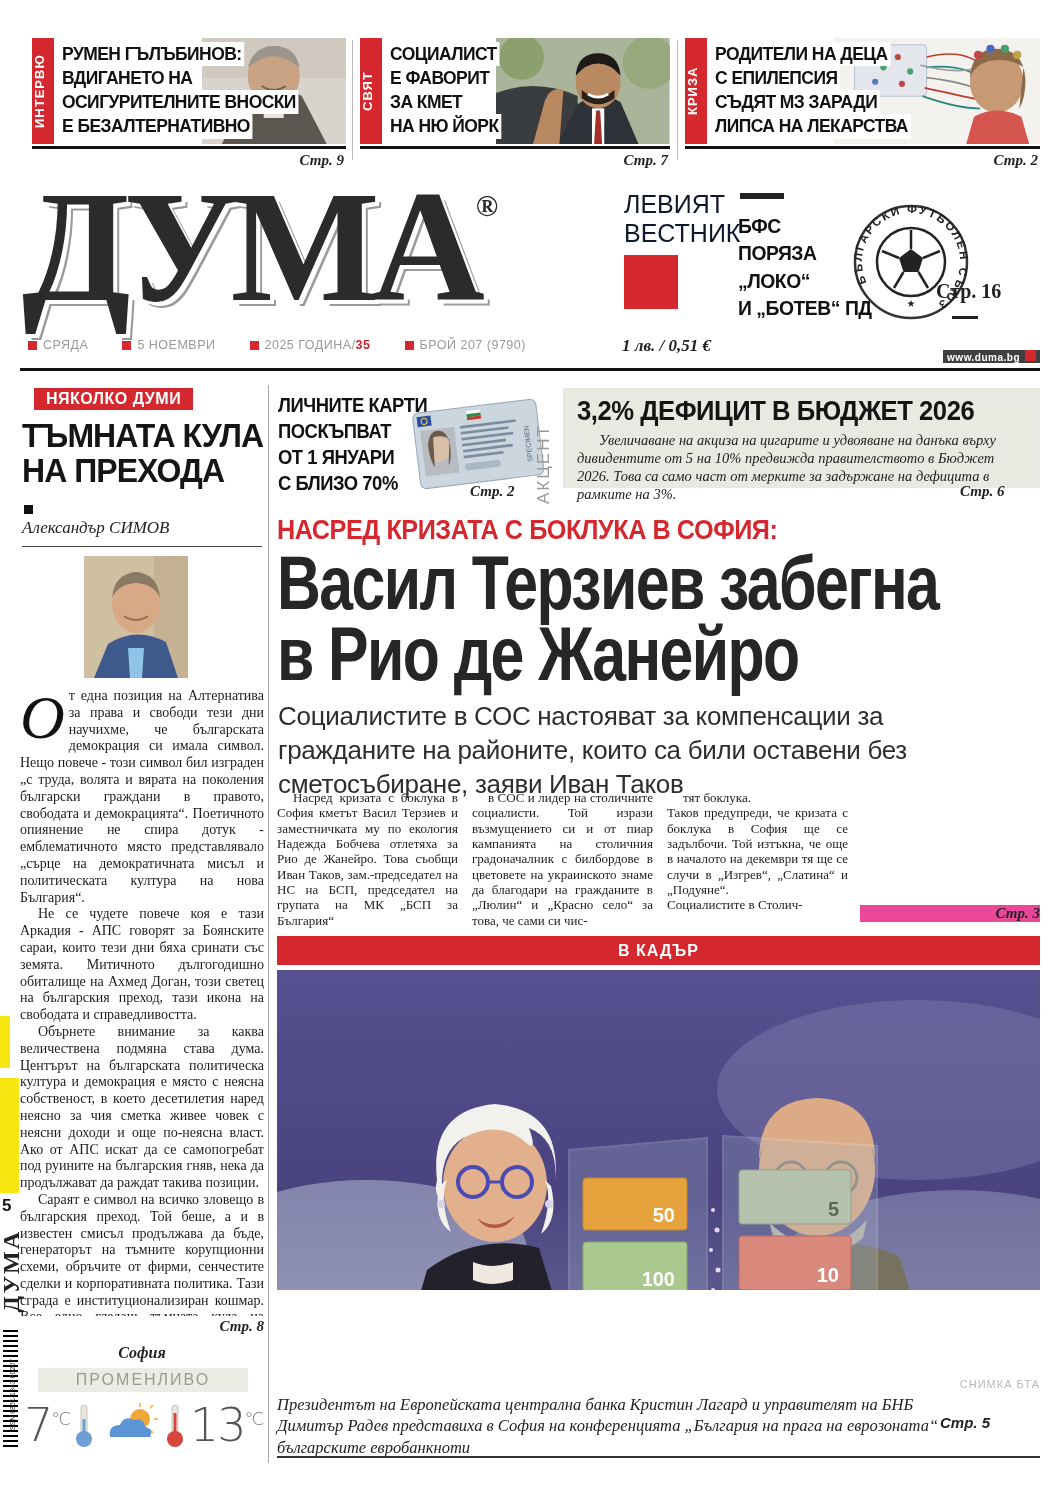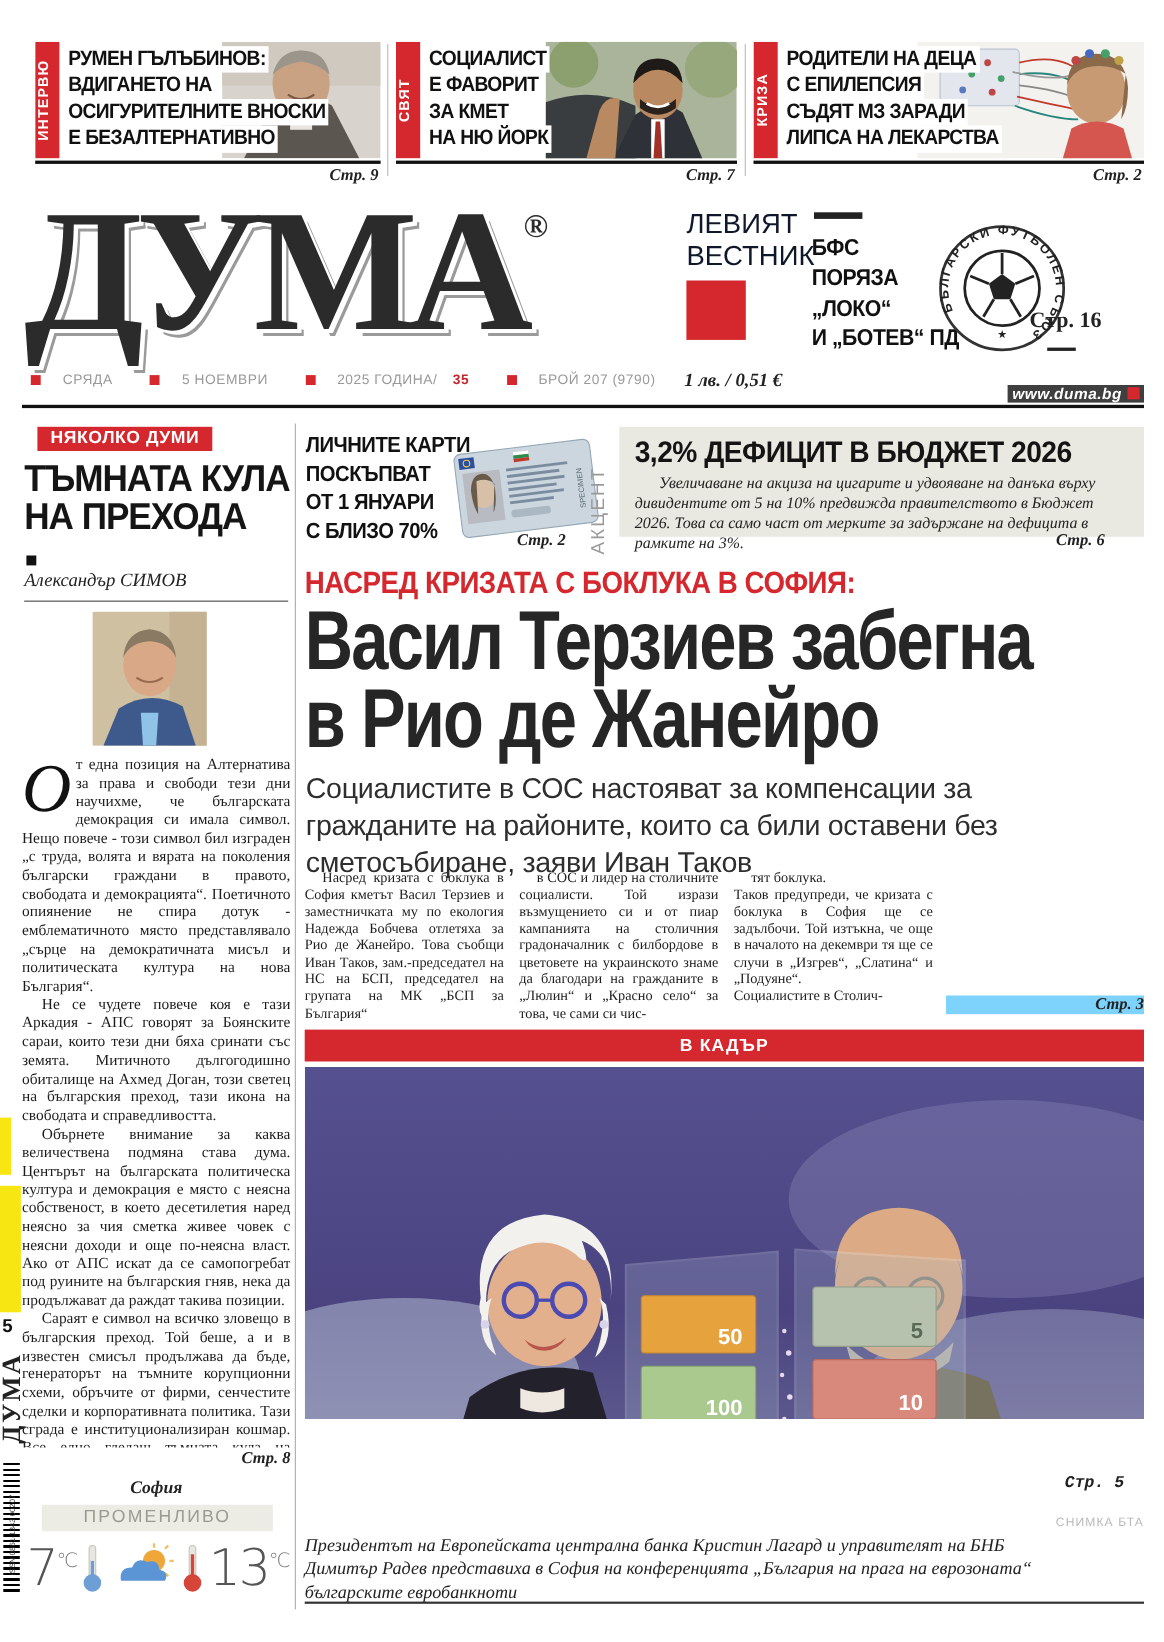--- a/index.html
+++ b/index.html
@@ -20,24 +20,24 @@
   .logo { position:absolute; left:22px; top:168px; font-family:"Liberation Serif",serif; font-weight:bold; font-size:158px; line-height:1; color:#2b2b2b; letter-spacing:-9px; text-shadow:4px 4px 0 #fff, 6px 6px 0 #9a9a9a; }
   .logo sup { font-size:30px; letter-spacing:0; vertical-align:84px; text-shadow:none; }
   .tagline { position:absolute; left:624px; top:190px; font-family:Liberation Sans, sans-serif; font-size:25px; color:#0f172a; line-height:1.15; }
   .redsq-big { position:absolute; left:624px; top:255px; width:54px; height:54px; background:#d5282e; }
   .price { position:absolute; left:622px; top:336px; font-family:Liberation Serif, serif; font-style:italic; font-weight:bold; font-size:17px; color:#222; }
   .sport-dash { position:absolute; left:740px; top:193px; width:44px; height:6px; background:#222; }
   .sport-lines { position:absolute; left:738px; top:212px; font-weight:bold; font-size:21px; line-height:1.3; letter-spacing:-0.5px; color:#111; transform:scaleX(.92); transform-origin:0 0; white-space:pre-line; }
   .bfs-logo { position:absolute; left:852px; top:203px; }
   .sport-page { position:absolute; left:936px; top:280px; font-family:"Liberation Serif",serif; font-weight:bold; font-size:20px; color:#222; }
   .sport-page-rule { position:absolute; left:952px; top:316px; width:26px; height:3px; background:#222; }
-  .website { position:absolute; right:18px; top:350px; background:#3f3f3f; color:#fff; font-weight:bold; font-style:italic; font-size:14px; padding:0 4px; letter-spacing:.5px; }
+  .website { position:absolute; right:18px; top:350px; background:#3f3f3f; color:#fff; font-weight:bold; font-size:10px; padding:0 4px; letter-spacing:.5px; }
   .website .rs { display:inline-block; width:11px; height:11px; background:#d5282e; margin-left:5px; }
   .dateline { position:absolute; left:28px; top:338px; display:flex; gap:34px; font-size:12.5px; color:#999; letter-spacing:.5px; align-items:center; }
-  .dateline .it { display:flex; align-items:center; gap:20px; }
+  .dateline .it { display:flex; align-items:center; gap:6px; }
   .dateline .sq { width:9px; height:9px; background:#d5282e; display:inline-block; }
   .dateline .red { color:#c4272d; font-weight:bold; }
   .mast-rule { position:absolute; left:20px; right:18px; top:368px; height:3px; background:#111; }
 
   
   .colsep { position:absolute; left:268px; top:385px; bottom:30px; width:1px; background:#aaa; }
   .label-red { position:absolute; left:34px; top:388px; background:#d5282e; color:#fff; font-weight:bold; font-size:16px; letter-spacing:.5px; padding:2px 12px; }
   .ed-head { position:absolute; left:22px; top:418px; font-weight:bold; font-size:34px; line-height:1.04; letter-spacing:-1px; color:#151515; transform:scaleX(.94); transform-origin:0 0; }
   .ed-bullet { position:absolute; left:24px; top:505px; width:9px; height:9px; background:#111; }
   .ed-author { position:absolute; left:22px; top:518px; font-family:"Liberation Serif",serif; font-style:italic; font-size:17px; color:#222; }
@@ -74,28 +74,28 @@
   .budget-title { font-weight:bold; font-size:27px; letter-spacing:-0.5px; color:#141414; transform:scaleX(.95); transform-origin:0 0; white-space:nowrap; }
   .budget-body { margin-top:4px; font-family:"Liberation Serif",serif; font-style:italic; font-size:14.5px; line-height:1.25; color:#222; text-indent:22px; }
   .budget-page { position:absolute; left:960px; top:483px; font-family:"Liberation Serif",serif; font-style:italic; font-weight:bold; font-size:15px; color:#222; }
 
   
   .kicker { position:absolute; left:277px; top:514px; font-weight:bold; font-size:28px; letter-spacing:-0.5px; color:#d5282e; transform:scaleX(.9); transform-origin:0 0; white-space:nowrap; }
   .story-head { position:absolute; left:277px; top:548px; font-weight:bold; font-size:76px; line-height:.93; letter-spacing:-2px; color:#262626; transform:scaleX(.8); transform-origin:0 0; white-space:nowrap; }
   .subhead { position:absolute; left:278px; top:700px; width:630px; font-size:26px; line-height:1.3; color:#2e2e2e; letter-spacing:-0.3px; }
   .story-body { position:absolute; left:277px; top:790px; width:764px; height:142px; display:flex; gap:14px; overflow:hidden; }
   .story-col { width:181px; font-family:"Liberation Serif",serif; font-size:13px; line-height:1.18; color:#1c1c1c; text-align:justify; text-indent:16px; white-space:pre-line; }
-  .story-page { position:absolute; left:860px; top:905px; width:180px; text-align:right; font-family:"Liberation Serif",serif; font-style:italic; font-weight:bold; font-size:15px; color:#222; background:#7dd3fc; }
+  .story-page { position:absolute; left:860px; top:905px; width:180px; text-align:right; font-family:"Liberation Serif",serif; font-style:italic; font-weight:bold; font-size:15px; color:#222; background:#ec4899; }
 
   
   .kadar { position:absolute; left:277px; top:936px; width:763px; height:29px; background:#d5282e; color:#fff; font-weight:bold; font-size:16px; letter-spacing:1px; display:flex; align-items:center; justify-content:center; }
   .photo { position:absolute; left:277px; top:970px; width:763px; height:320px; overflow:hidden; }
   .credit { position:absolute; left:277px; top:1378px; width:763px; text-align:right; font-size:11px; color:#b9b9b9; letter-spacing:1px; }
   .caption { position:absolute; left:277px; top:1394px; width:700px; font-family:"Liberation Serif",serif; font-style:italic; font-size:16.5px; line-height:1.3; color:#222; }
-  .caption-page { position:absolute; left:940px; top:1340px; font-family:Liberation Mono, monospace; font-style:italic; font-weight:bold; font-size:15px; color:#222;margin-left:28px; }
+  .caption-page { position:absolute; left:940px; top:1414px; font-family:Liberation Sans, sans-serif; font-style:italic; font-weight:bold; font-size:15px; color:#222; }
   .caption-rule { position:absolute; left:277px; top:1456px; width:763px; height:2px; background:#333; }
 </style>
 </head>
 <body>
 
 <div class="teaser" style="left:32px;width:314px;">
   <div class="inner">
     <div class="tabv">ИНТЕРВЮ</div>
     <svg class="tphoto" viewBox="0 0 145 106" preserveAspectRatio="xMidYMid slice">
       <rect width="145" height="106" fill="#d8d4cd"></rect>

